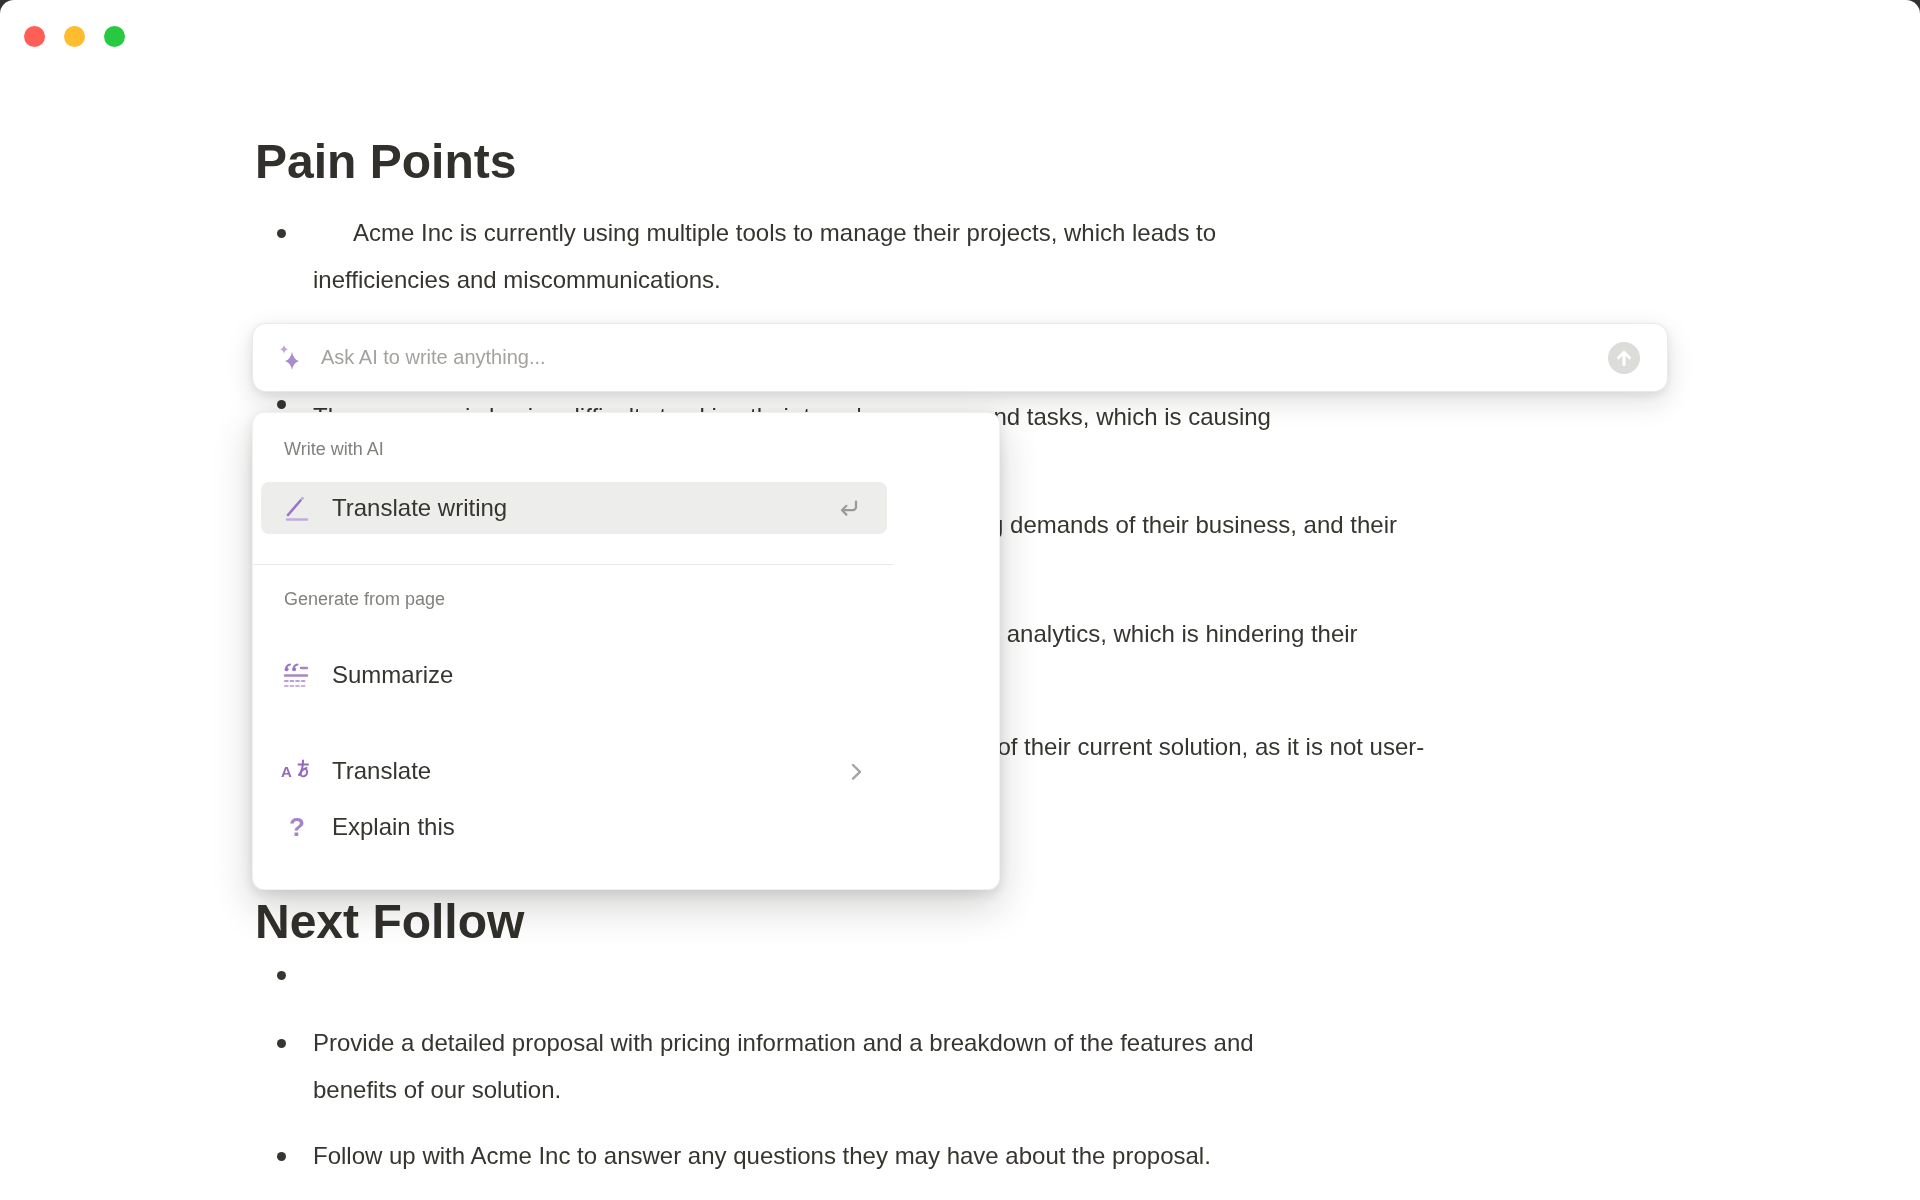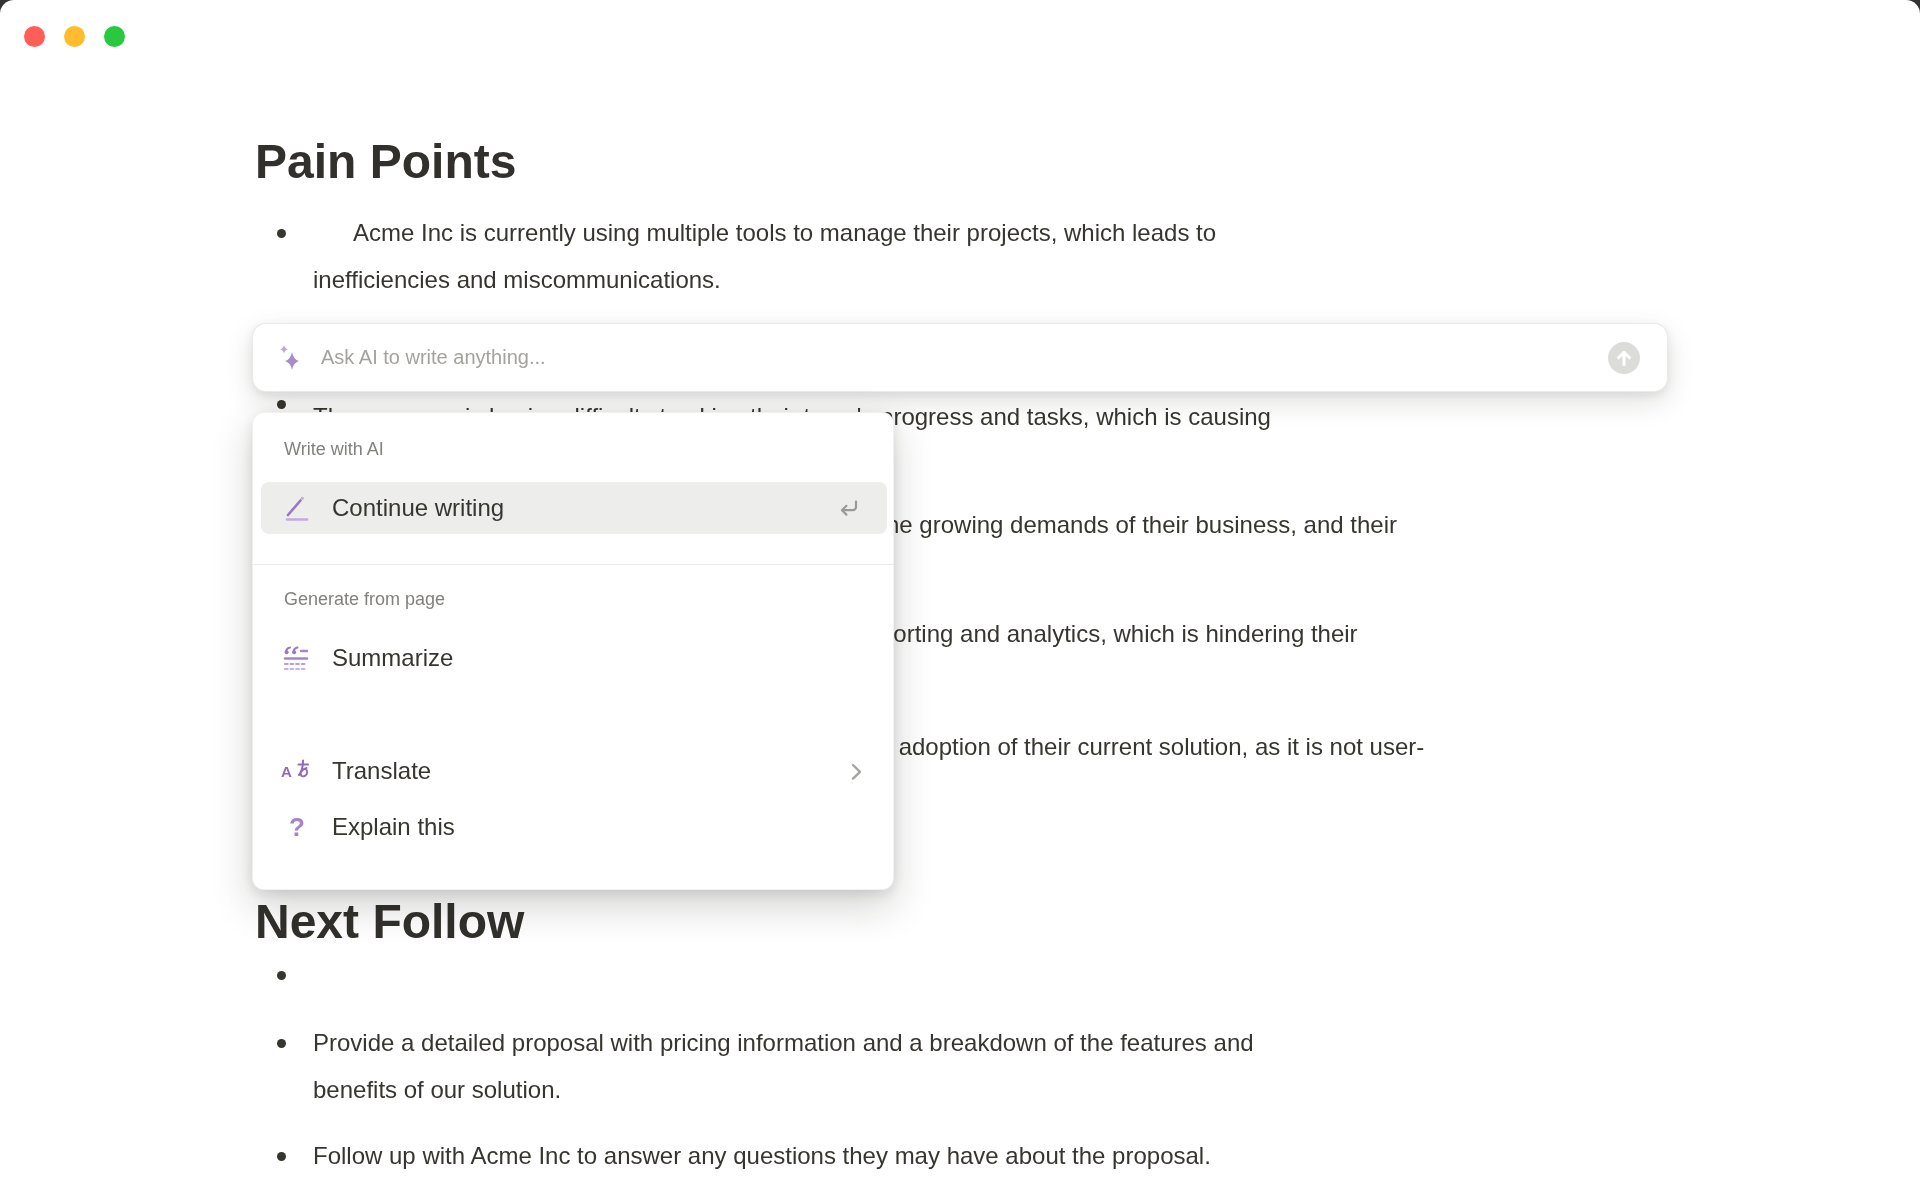--- a/index.html
+++ b/index.html
@@ -33,33 +33,33 @@
     font-family:"Liberation Sans",sans-serif;font-size:20px;color:#37352f;background:transparent;
   }
   .ai-input::placeholder{color:#a4a29e;opacity:1;}
   .send-btn{
     position:absolute;right:27px;top:18px;width:32px;height:32px;border-radius:50%;
     background:#dcdcda;border:none;padding:0;cursor:pointer;
   }
   .send-btn svg{display:block;margin:0 auto;}
   
   .menu{
-    position:absolute;left:252px;top:412px;width:642px;height:478px;background:#ffffff;
+    position:absolute;left:252px;top:412px;width:748px;height:478px;background:#ffffff;
     border-radius:12px;z-index:40;border:1px solid rgba(55,53,47,0.07);
     box-shadow:0 16px 40px rgba(20,20,18,0.19),0 4px 12px rgba(20,20,18,0.10);
   }
   .menu-label{position:absolute;left:31px;height:24px;line-height:24px;font-size:18px;color:#83817d;white-space:nowrap;}
   .label1{top:24px;}
   .label2{top:174px;}
   .menu-divider{position:absolute;left:0;top:151px;width:640px;height:1px;background:#e9e9e7;}
   .menu-item{
     position:absolute;left:8px;width:626px;height:52px;border-radius:8px;cursor:pointer;
   }
   .mi-selected{background:#ededeb;top:69px;height:52px;}
-  .mi-1{top:217px;height:56px;text-align:right;}
+  .mi-1{top:234px;height:56px;text-align:right;}
   .mi-2{top:273px;height:56px;}
   .mi-3{top:330px;height:56px;}
   .mi-4{top:386px;height:56px;}
   .mi-icon{position:absolute;left:20px;top:50%;margin-top:-15px;width:30px;height:30px;}
   .mi-label{position:absolute;left:71px;top:0;bottom:0;display:flex;align-items:center;font-size:24px;color:#37352f;white-space:nowrap;}
   .mi-right{position:absolute;right:16px;top:50%;margin-top:-15px;width:30px;height:30px;}
   .mi-return{right:24px;}
 </style>
 </head>
 <body>
@@ -113,21 +113,21 @@
     <div class="menu-label label1">Write with AI</div>
 
     <div class="menu-item mi-selected">
       <span class="mi-icon">
         <svg width="30" height="30" viewBox="0 0 30 30">
           <path d="M7,22 L19.5,7.5" stroke="#9a76c4" stroke-width="2.6" stroke-linecap="round" fill="none"></path>
           <circle cx="21.3" cy="5.3" r="1.6" fill="#c4afe0"></circle>
           <path d="M6,26.5 H26" stroke="#c2abdf" stroke-width="2.6" stroke-linecap="round" fill="none"></path>
         </svg>
       </span>
-      <span class="mi-label">Continue writing</span>
+      <span class="mi-label">Translate writing</span>
       <span class="mi-right mi-return">
         <svg width="30" height="30" viewBox="0 0 30 30">
           <path d="M23,8.5 V14 a3.2,3.2 0 0 1 -3.2,3.2 H9.8" fill="none" stroke="#9b9a97" stroke-width="2.2" stroke-linecap="round" stroke-linejoin="round"></path>
           <path d="M13.4,12.8 L9,17.2 L13.4,21.6" fill="none" stroke="#9b9a97" stroke-width="2.2" stroke-linecap="round" stroke-linejoin="round"></path>
         </svg>
       </span>
     </div>
 
     <div class="menu-divider"></div>
     <div class="menu-label label2">Generate from page</div>

